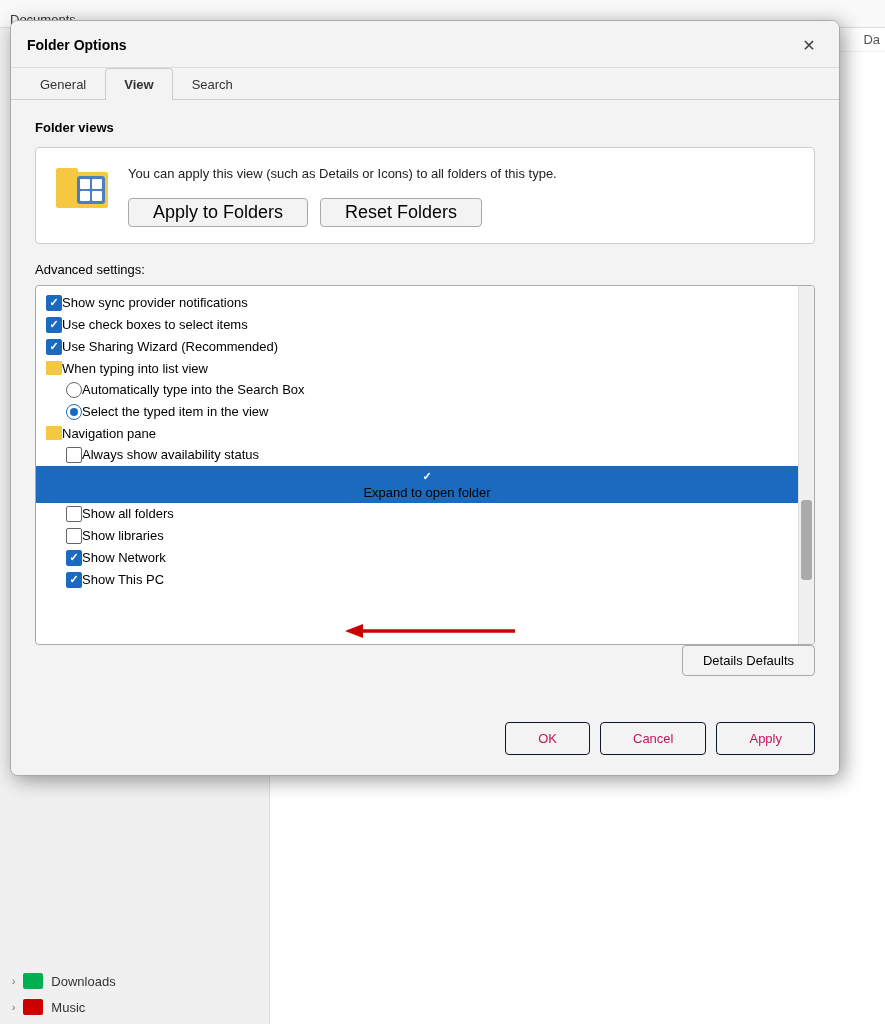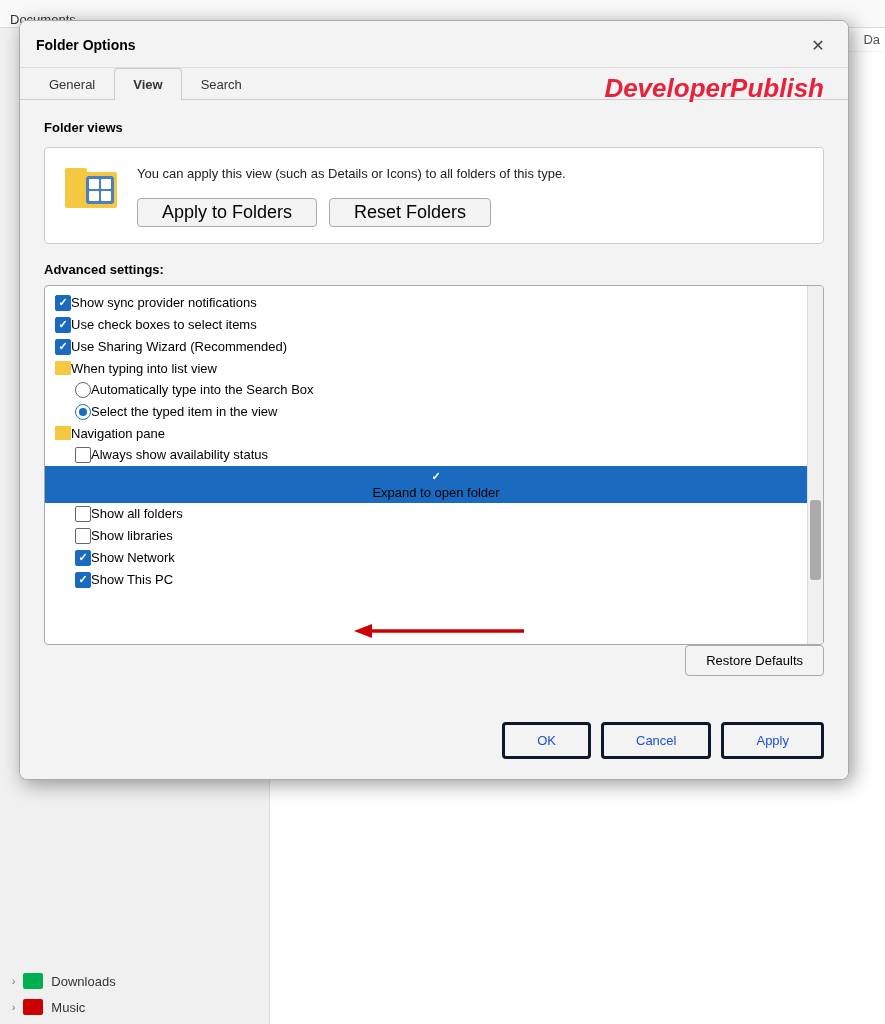--- a/index.html
+++ b/index.html
@@ -81,21 +81,21 @@
     }
     .sidebar-arrow {
       color: #666;
       font-size: 10px;
     }
 
     
     .dialog-overlay {
       position: absolute;
       top: 15px;
-      left: 14px;
+      left: 5px;
       width: 840px;
       bottom: 10px;
       background: transparent;
       display: flex;
       align-items: flex-start;
       justify-content: flex-start;
       padding: 5px;
     }
 
     
@@ -270,21 +270,21 @@
       border-radius: 4px;
       background: #f3f3f3;
       cursor: pointer;
       color: #000;
       font-family: inherit;
     }
 
     
     .advanced-label {
       font-size: 13px;
-      font-weight: 700;
+      font-weight: 400;
       margin-bottom: 8px;
       color: #000;
     }
     .settings-list-container {
       border: 1px solid #aaa;
       border-radius: 4px;
       background: #fff;
       height: 360px;
       overflow: hidden;
       position: relative;
@@ -394,26 +394,26 @@
     .bottom-buttons {
       display: flex;
       justify-content: flex-end;
       gap: 10px;
       padding: 16px 24px 20px 24px;
       background: #f3f3f3;
     }
     .action-btn {
       padding: 8px 32px;
       font-size: 13px;
-      border: 3px solid #0f172a;
+      border: 1px solid #0f172a;
       border-radius: 4px;
       background: #f3f3f3;
       cursor: pointer;
       font-family: inherit;
-      color: #1d4ed8;
+      color: #be185d;
     }
 
     .restore-btn {
       padding: 7px 20px;
       font-size: 13px;
       border: 1px solid #aaa;
       border-radius: 4px;
       background: #f3f3f3;
       cursor: pointer;
       font-family: inherit;
@@ -459,21 +459,20 @@
 <div class="dialog-overlay">
   <div class="dialog">
 
     <div class="title-bar">
       <span class="title-bar-title">Folder Options</span>
       <div class="title-bar-controls">
         <button class="close-btn">✕</button>
       </div>
     </div>
 
-    <div class="watermark">DeveloperPublish</div>
 
     <div class="tab-bar">
       <div class="tab">General</div>
       <div class="tab active">View</div>
       <div class="tab">Search</div>
     </div>
 
     <div class="dialog-content">
 
       <div class="section-title">Folder views</div>
@@ -576,21 +575,21 @@
           <div class="scrollbar-thumb"></div>
         </div>
       </div>
 
       <svg class="red-arrow" viewBox="0 0 200 40" xmlns="http://www.w3.org/2000/svg" style="position:absolute;top:596px;left:320px;width:200px;height:40px;pointer-events:none;z-index:30;">
         <line x1="190" y1="20" x2="30" y2="20" stroke="#cc0000" stroke-width="3.5"></line>
         <polygon points="20,20 38,13 38,27" fill="#cc0000"></polygon>
       </svg>
 
       <div class="restore-row">
-        <button class="restore-btn">Restore Defaults</button>
+        <button class="restore-btn">Details Defaults</button>
       </div>
     </div>
 
     <div class="bottom-buttons">
       <button class="action-btn">OK</button>
       <button class="action-btn">Cancel</button>
       <button class="action-btn">Apply</button>
     </div>
   </div>
 </div>

